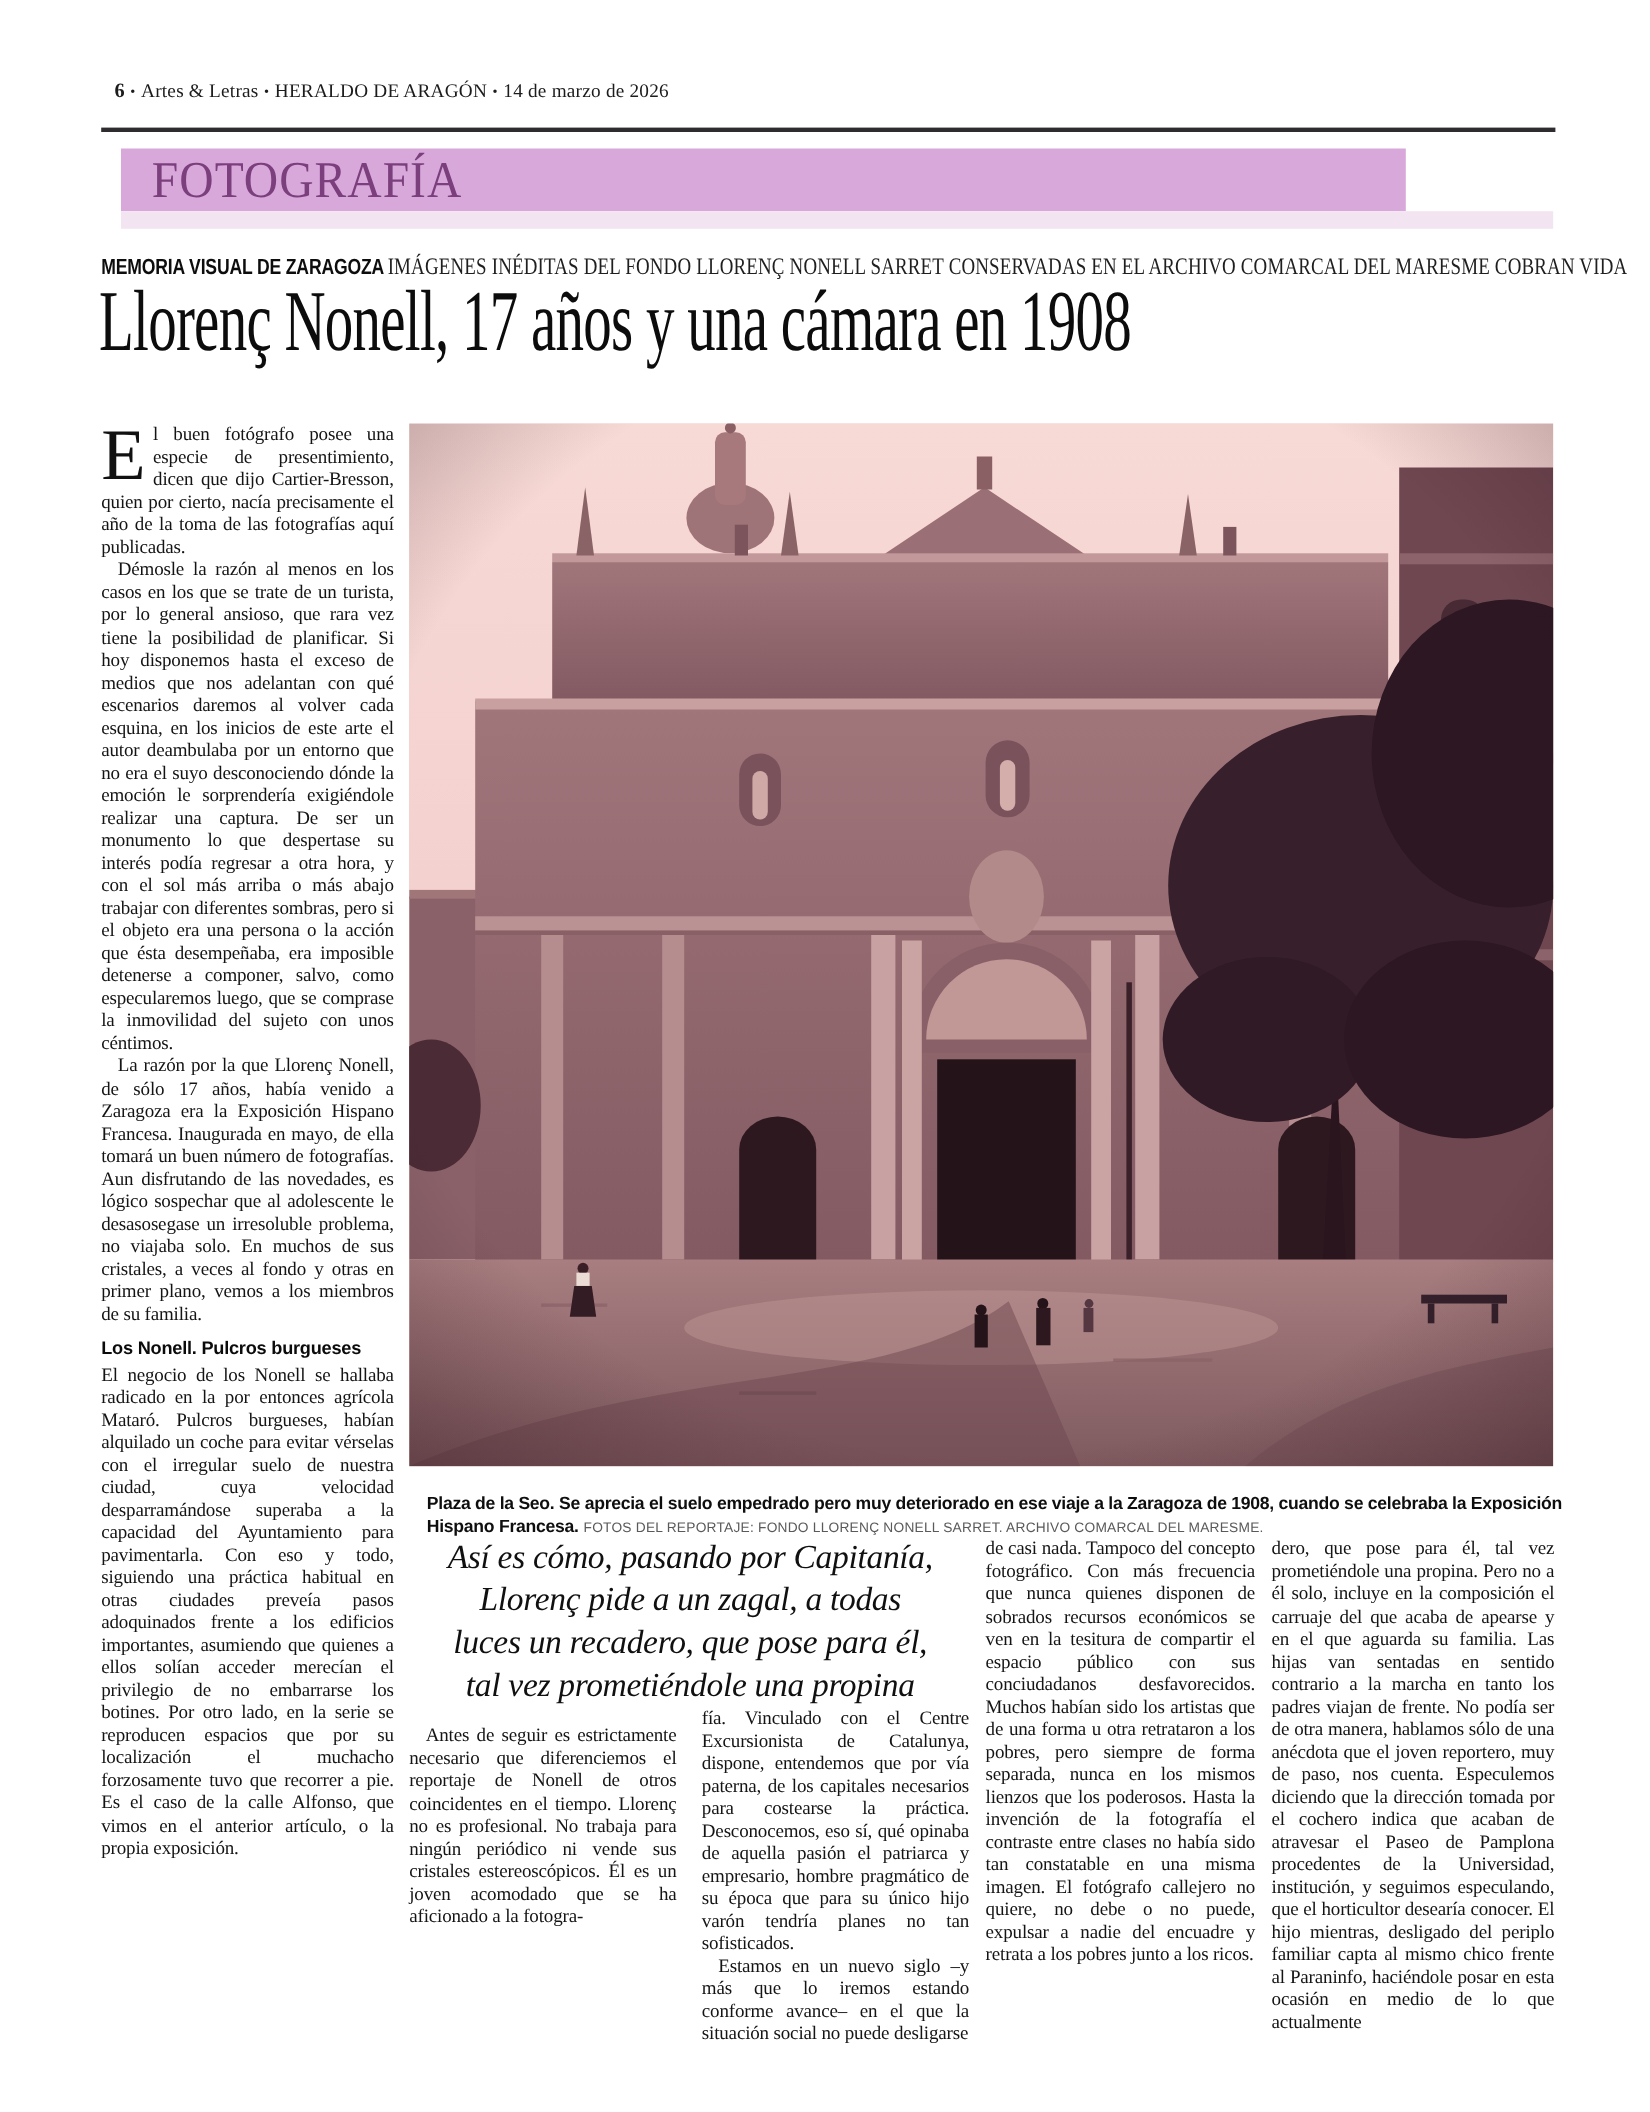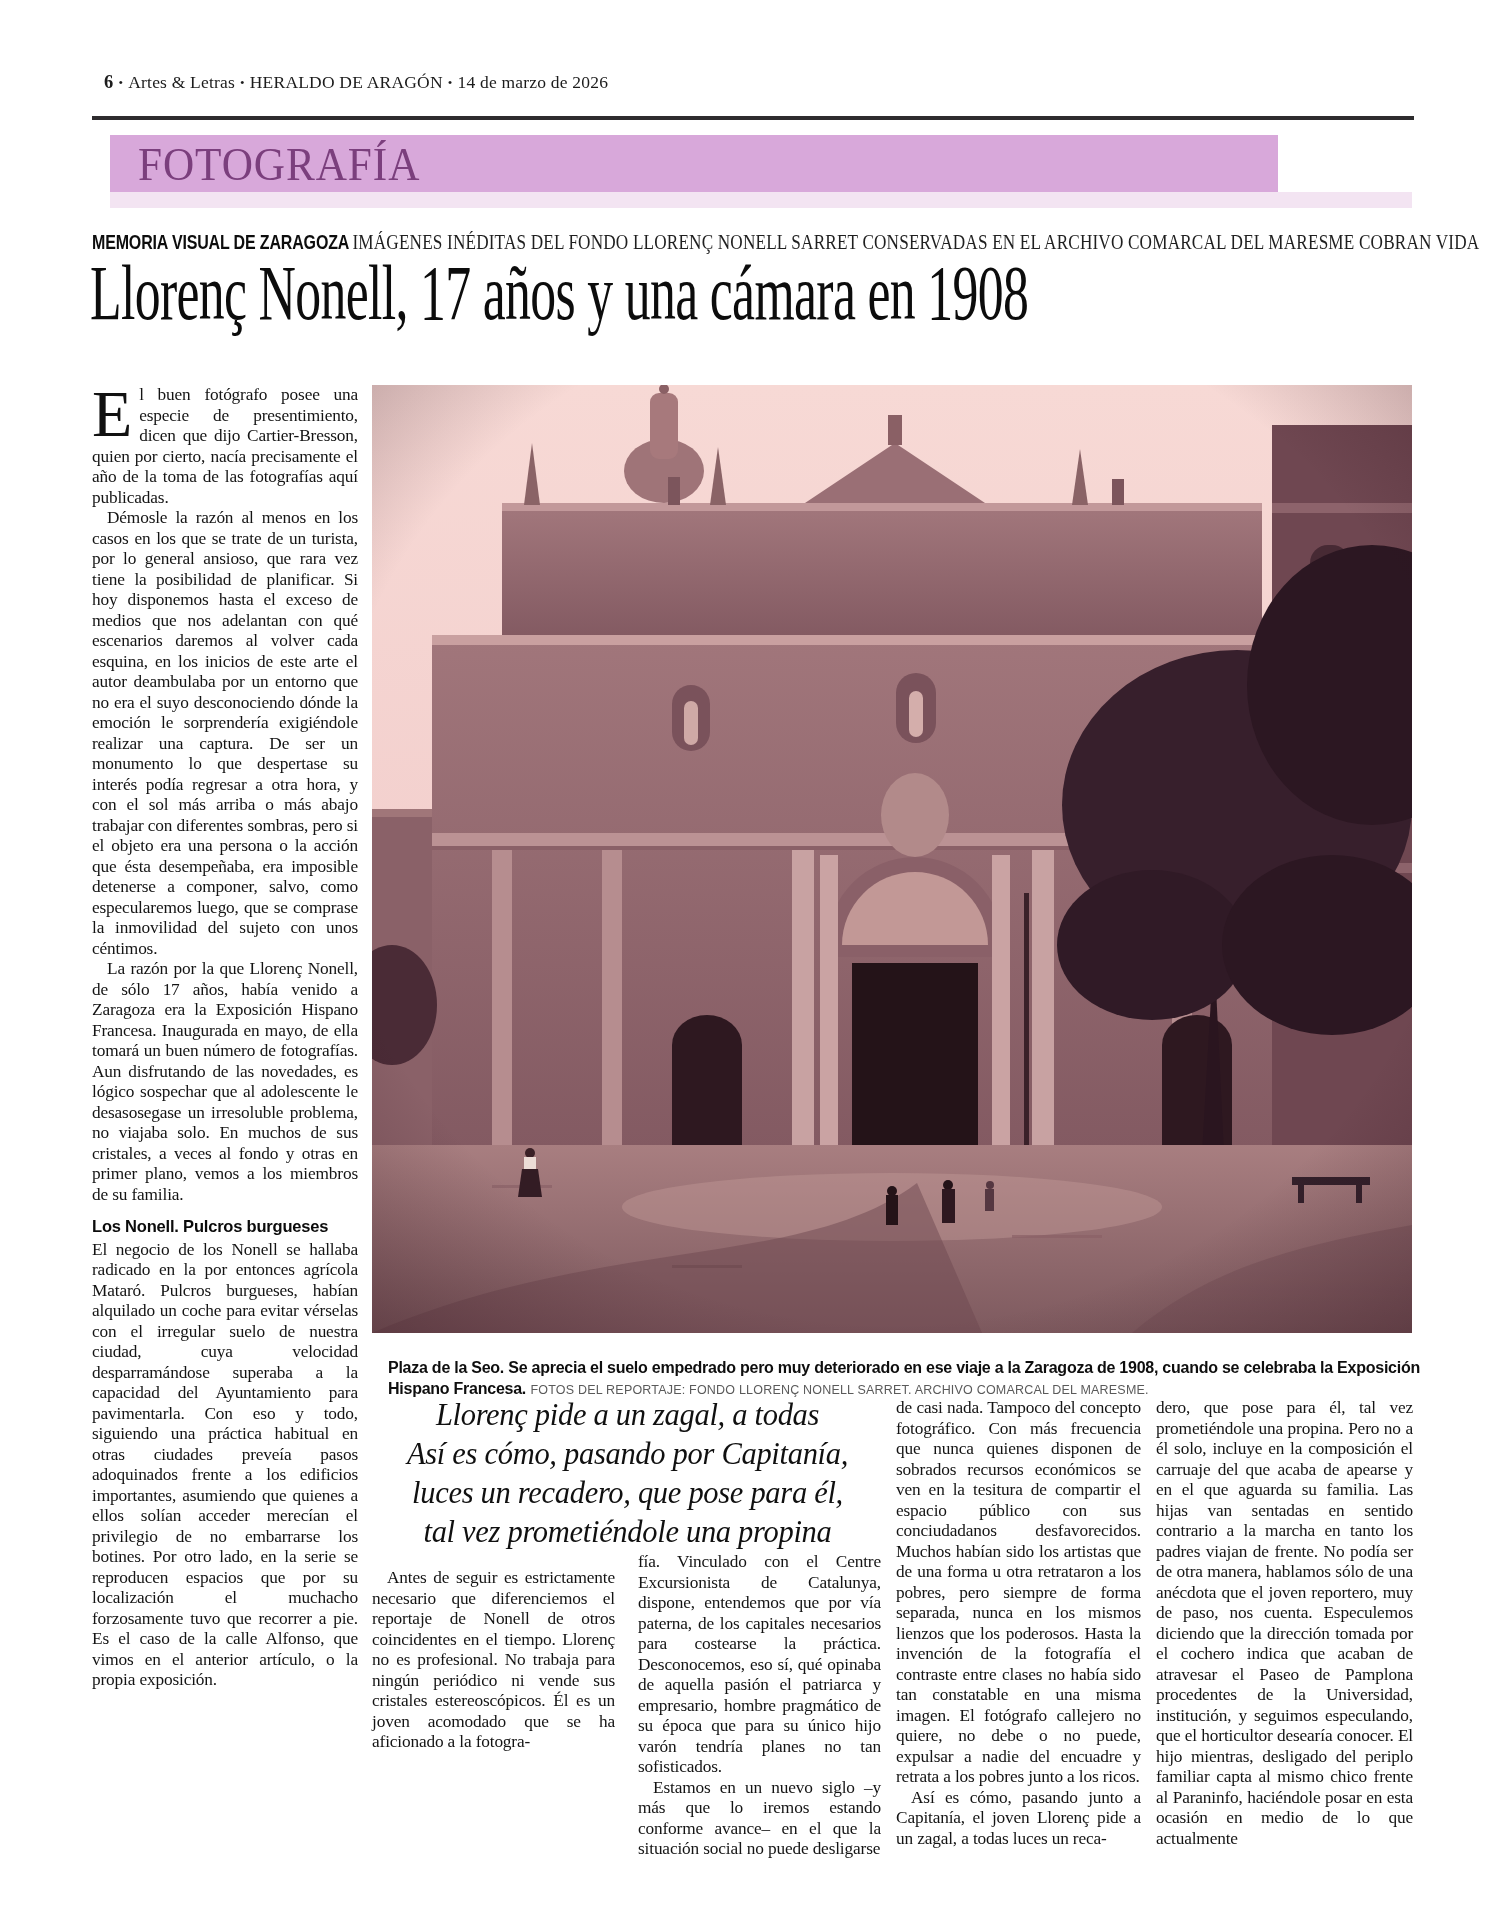--- a/index.html
+++ b/index.html
@@ -224,32 +224,31 @@
     <rect x="0" y="0" width="1040" height="948" fill="url(#vig)"></rect>
   </svg>
 </div>
 
 <p class="caption" style="margin:16px;">
   <b>Plaza de la Seo. Se aprecia el suelo empedrado pero muy deteriorado en ese viaje a la Zaragoza de 1908, cuando se celebraba la Exposición Hispano Francesa.</b>
   <span class="credit">FOTOS DEL REPORTAJE: FONDO LLORENÇ NONELL SARRET. ARCHIVO COMARCAL DEL MARESME.</span>
 </p>
 
 <div class="pullquote">
+  <div>Así es cómo, pasando por Capitanía,</div>
   <div>Llorenç pide a un zagal, a todas</div>
-  <div>Así es cómo, pasando por Capitanía,</div>
   <div>luces un recadero, que pose para él,</div>
   <div>tal vez prometiéndole una propina</div>
 </div>
 
 <div class="bodycol colA">
   <p class="ind">Antes de seguir es estrictamente necesario que diferenciemos el reportaje de Nonell de otros coincidentes en el tiempo. Llorenç no es profesional. No trabaja para ningún periódico ni vende sus cristales estereoscópicos. Él es un joven acomodado que se ha aficionado a la fotogra-</p>
 </div>
 <div class="bodycol colB">
   <p>fía. Vinculado con el Centre Excursionista de Catalunya, dispone, entendemos que por vía paterna, de los capitales necesarios para costearse la práctica. Desconocemos, eso sí, qué opinaba de aquella pasión el patriarca y empresario, hombre pragmático de su época que para su único hijo varón tendría planes no tan sofisticados.</p>
   <p class="ind">Estamos en un nuevo siglo –y más que lo iremos estando conforme avance– en el que la situación social no puede desligarse</p>
 </div>
 <div class="bodycol colC">
   <p>de casi nada. Tampoco del concepto fotográfico. Con más frecuencia que nunca quienes disponen de sobrados recursos económicos se ven en la tesitura de compartir el espacio público con sus conciudadanos desfavorecidos. Muchos habían sido los artistas que de una forma u otra retrataron a los pobres, pero siempre de forma separada, nunca en los mismos lienzos que los poderosos. Hasta la invención de la fotografía el contraste entre clases no había sido tan constatable en una misma imagen. El fotógrafo callejero no quiere, no debe o no puede, expulsar a nadie del encuadre y retrata a los pobres junto a los ricos.</p>
-  <p class="ind">Así es cómo, pasando junto a Capitanía, el joven Llorenç pide a un zagal, a todas luces un reca-</p>
 </div>
 <div class="bodycol colD">
   <p>dero, que pose para él, tal vez prometiéndole una propina. Pero no a él solo, incluye en la composición el carruaje del que acaba de apearse y en el que aguarda su familia. Las hijas van sentadas en sentido contrario a la marcha en tanto los padres viajan de frente. No podía ser de otra manera, hablamos sólo de una anécdota que el joven reportero, muy de paso, nos cuenta. Especulemos diciendo que la dirección tomada por el cochero indica que acaban de atravesar el Paseo de Pamplona procedentes de la Universidad, institución, y seguimos especulando, que el horticultor desearía conocer. El hijo mientras, desligado del periplo familiar capta al mismo chico frente al Paraninfo, haciéndole posar en esta ocasión en medio de lo que actualmente</p>
 </div>
 
 </body></html>

